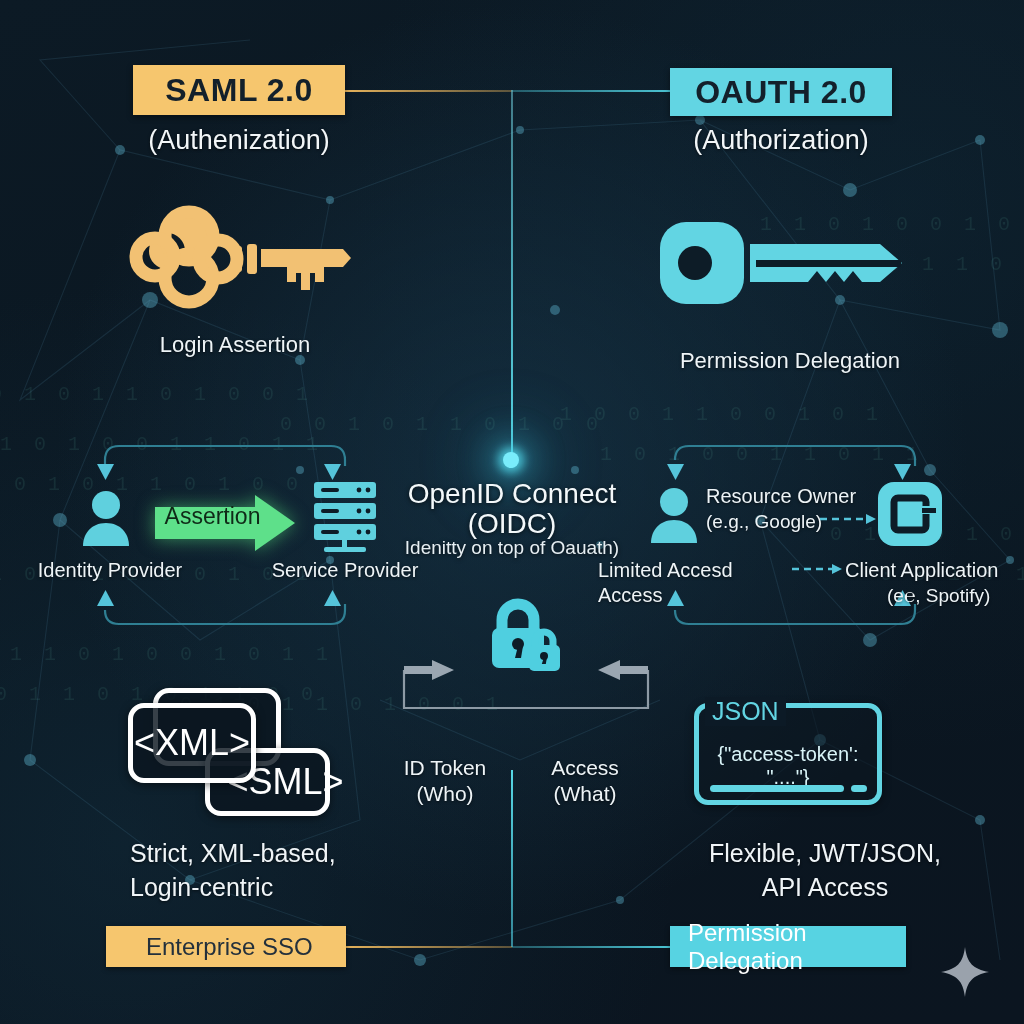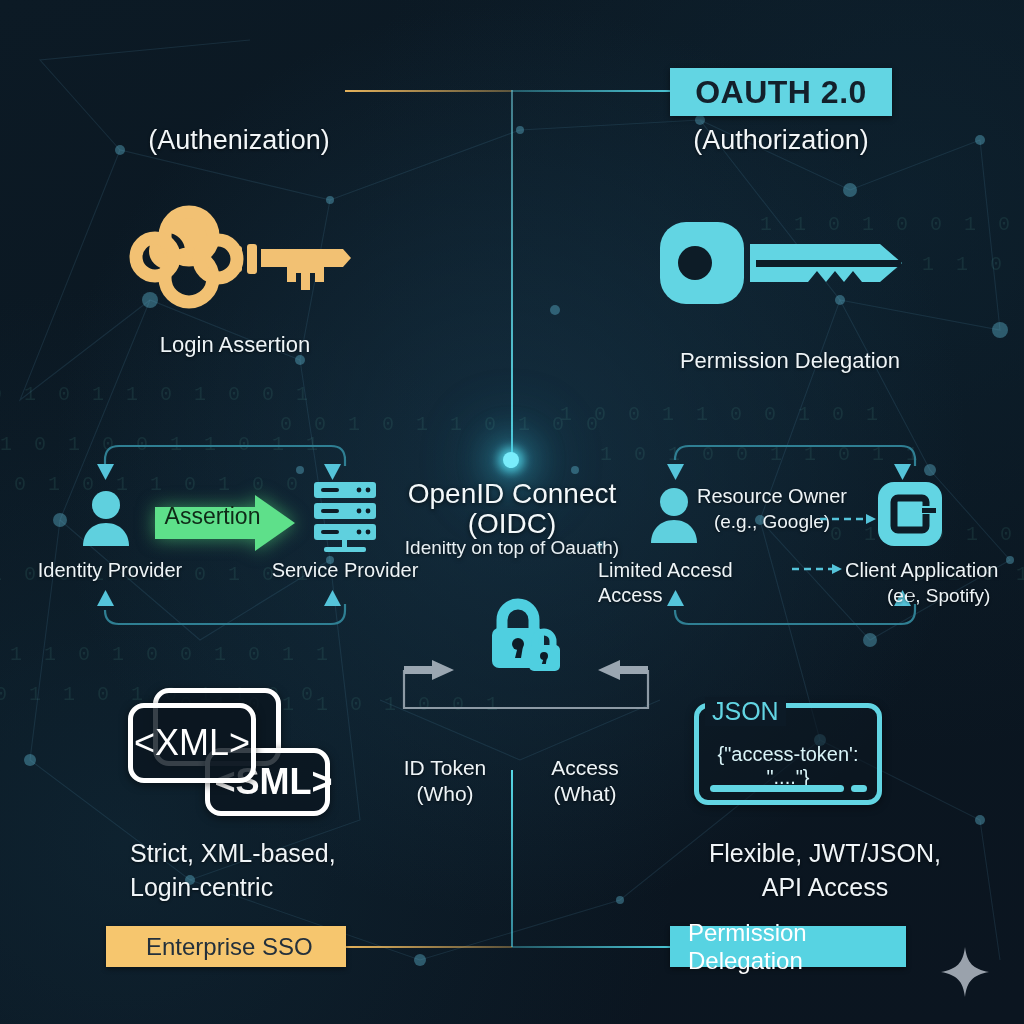--- a/index.html
+++ b/index.html
@@ -173,20 +173,23 @@
     <div class="bin-row" style="left:830px;  top:520px;">0 1 1 0 1 0 1 1 0 0</div>
     <div class="bin-row" style="left:880px;  top:560px;">0 0 1 0 1 1 0 1 0 0</div>
     <div class="bin-row" style="left:-10px;  top:560px;">1 0 0 1 1 0 0 1 0 1</div>
   </div>
 
   <div class="conn h-gold" style="left:345px; top:90px; width:167px;"></div>
   <div class="conn h-cyan" style="left:512px; top:90px; width:158px;"></div>
   <div class="conn v-cyan" style="left:511px; top:90px; height:378px;"></div>
   <div id="center-node" style="left:503px; top:452px;"></div>
 
+  <div class="pill pill-gold" style="left:133px; top:65px; width:212px; height:50px; font-size:32px;">
+    <span>SAML 2.0</span>
+  </div>
   <div class="caption" style="left:89px; top:125px; width:300px;">
     <span>(Authenization)</span>
   </div>
 
   <div class="pill pill-cyan" style="left:670px; top:68px; width:222px; height:48px; font-size:32px;">
     <span>OAUTH 2.0</span>
   </div>
   <div class="caption" style="left:631px; top:125px; width:300px;">
     <span>(Authorization)</span>
   </div>
@@ -288,21 +291,21 @@
       <path d="M12 176 h17 l-8.5 -16 Z"></path>
       <path d="M239 176 h17 l-8.5 -16 Z"></path>
     </g>
   </svg>
 
   <svg style="position:absolute; left:648px; top:487px; width:52px; height:56px;" viewBox="0 0 52 56">
     <circle cx="26" cy="15" r="14" fill="#5fd0de"></circle>
     <path d="M26 33 c-15 0 -23 11 -23 23 h46 c0 -12 -8 -23 -23 -23 Z" fill="#5fd0de"></path>
   </svg>
 
-  <div class="flow-text" style="left:672px; top:484px; width:200px;text-align:center;">
+  <div class="flow-text" style="left:706px; top:484px; width:200px;">
     <span>Resource Owner</span><br>
     <span class="flow-sub">(e.g., Google)</span>
   </div>
 
   <svg style="position:absolute; left:820px; top:512px; width:58px; height:14px;" viewBox="0 0 58 14">
     <line x1="0" y1="7" x2="46" y2="7" stroke="#55c4da" stroke-width="2.4" stroke-dasharray="7 5"></line>
     <path d="M46 2 l10 5 l-10 5 Z" fill="#55c4da"></path>
   </svg>
 
   <svg style="position:absolute; left:878px; top:482px; width:64px; height:64px;" viewBox="0 0 64 64">
@@ -363,21 +366,21 @@
   </div>
   <div class="token-text" style="left:525px; top:718px; width:120px; text-align:center;">
     <span>Access</span><br>
     <span>(What)</span>
   </div>
 
   <div class="conn v-cyan" style="left:511px; top:770px; height:177px; background:linear-gradient(180deg, rgba(90,225,240,0.95), rgba(70,180,200,0.7));"></div>
 
   <div class="doc-card" style="left:153px; top:688px; width:128px; height:78px; z-index:1;"></div>
   <div class="doc-card" style="left:205px; top:748px; width:125px; height:68px; z-index:2;">
-    <span style="position:relative; left:6px;font-weight:bold;">&lt;SML&gt;</span>
+    <span style="position:relative; left:18px;">&lt;SML&gt;</span>
   </div>
   <div class="doc-card" style="left:128px; top:703px; width:128px; height:80px; z-index:3;">
     <span>&lt;XML&gt;</span>
   </div>
 
   <div class="desc" style="left:130px; top:836px; width:300px; text-align:left;">
     <span>Strict, XML-based,</span><br>
     <span>Login-centric</span>
   </div>
 

